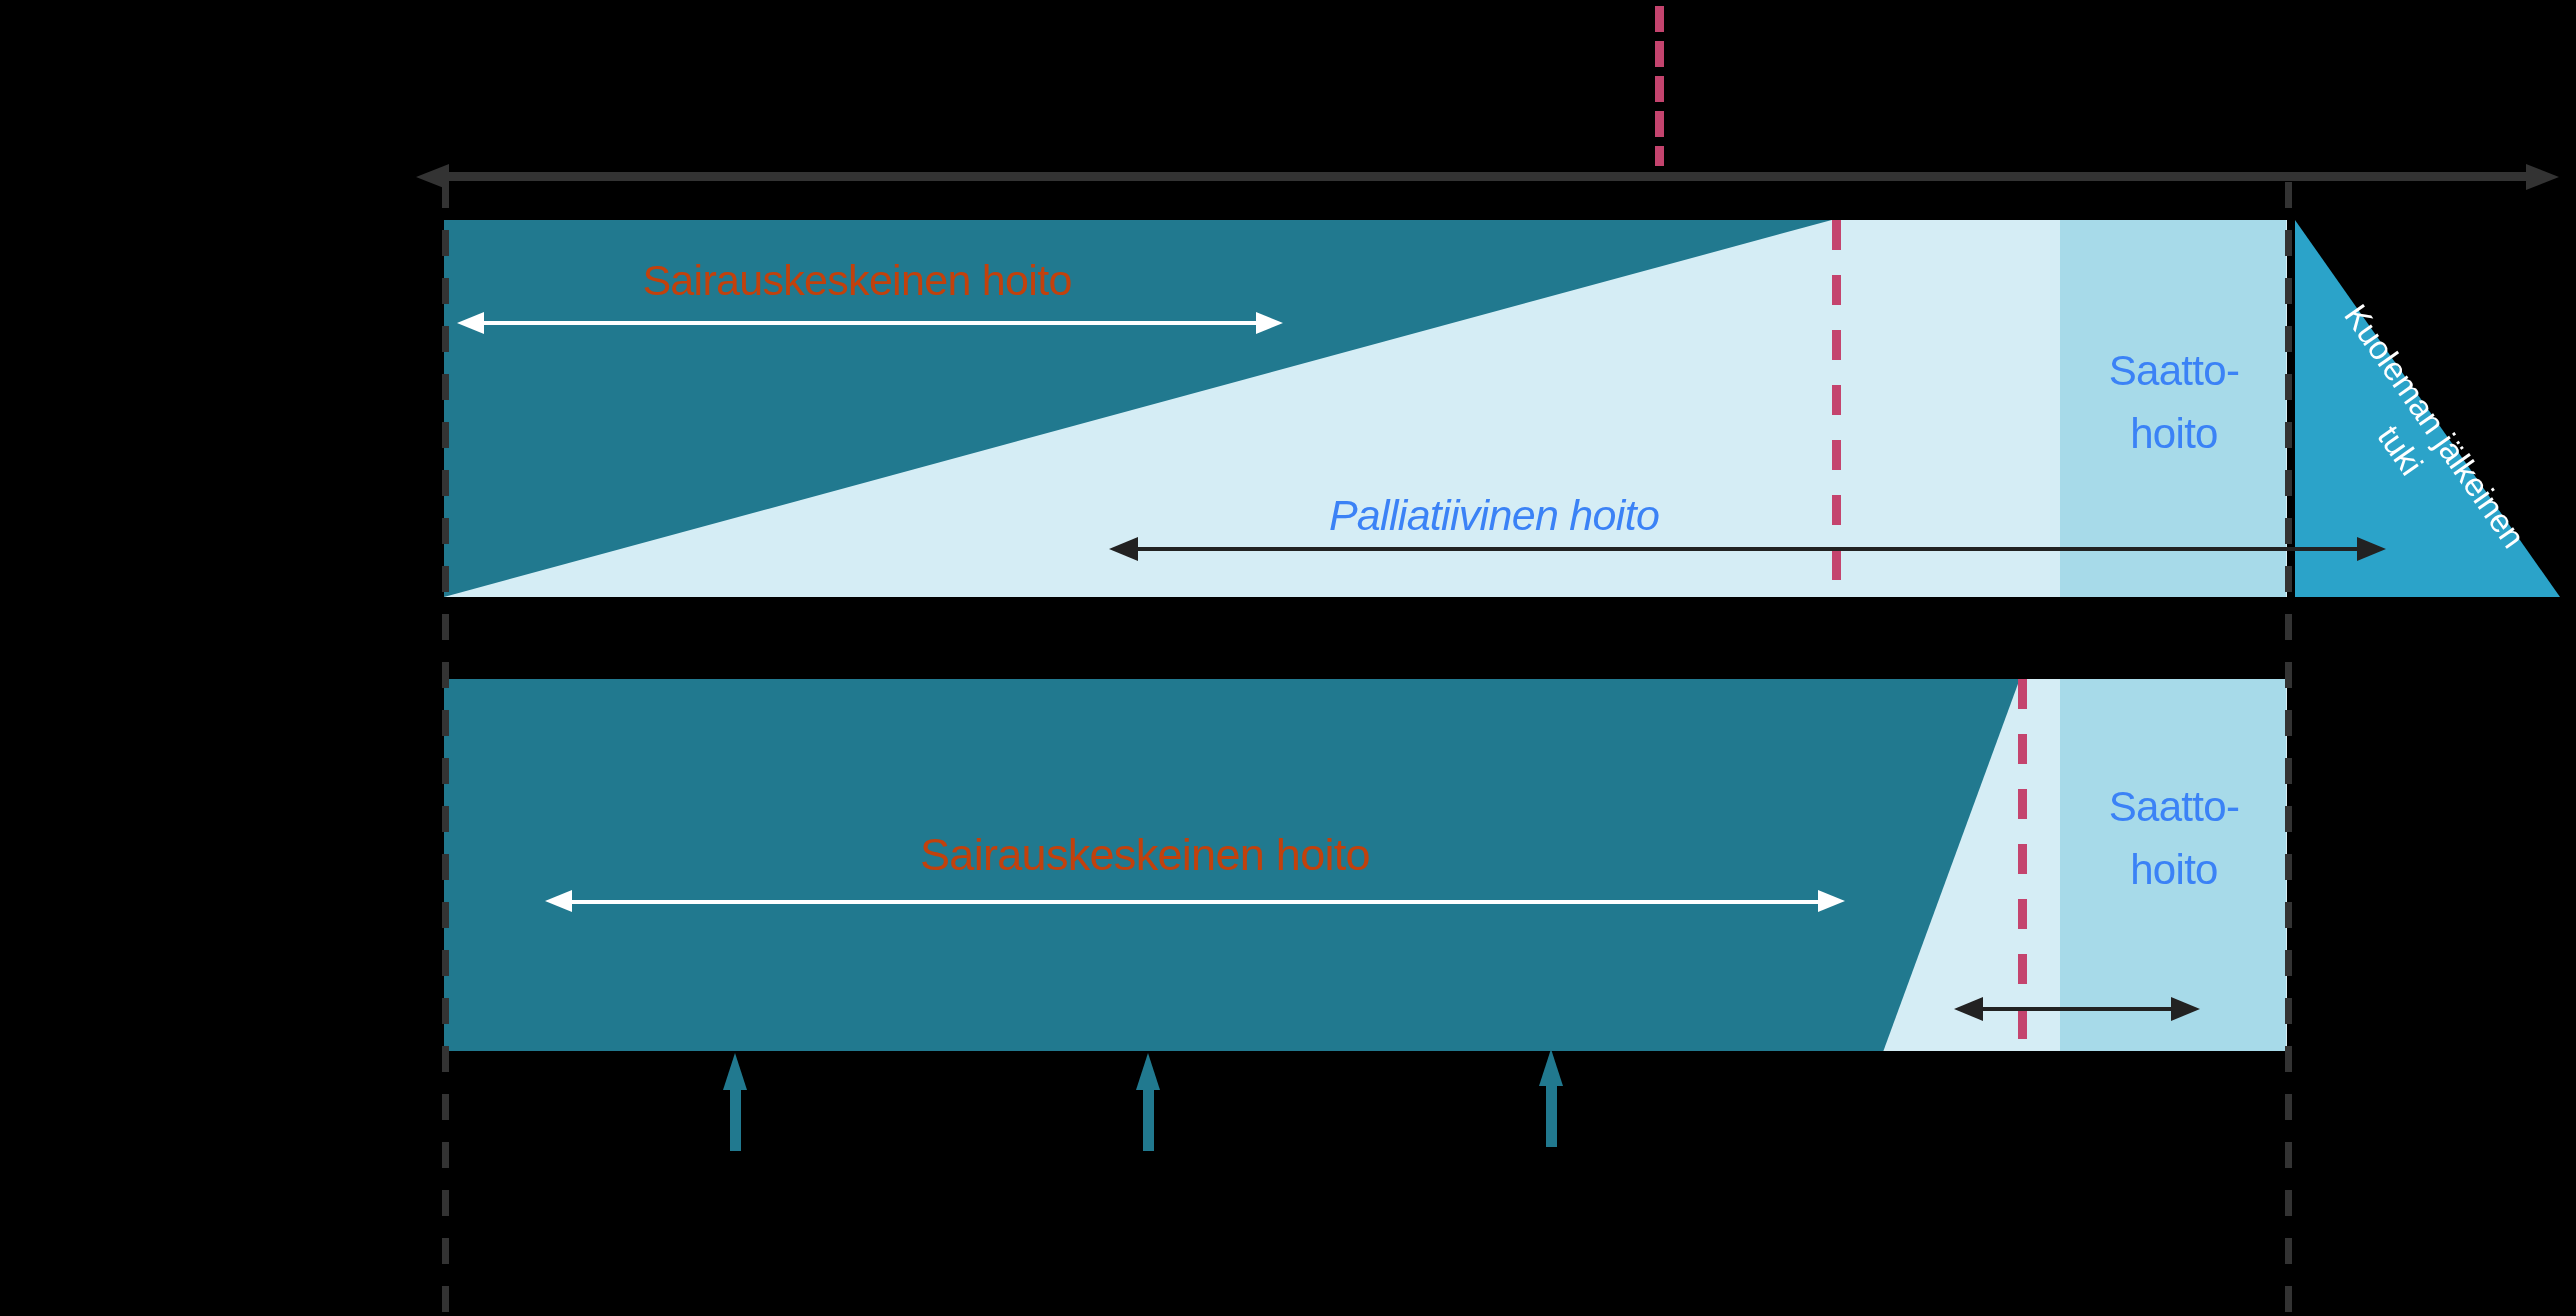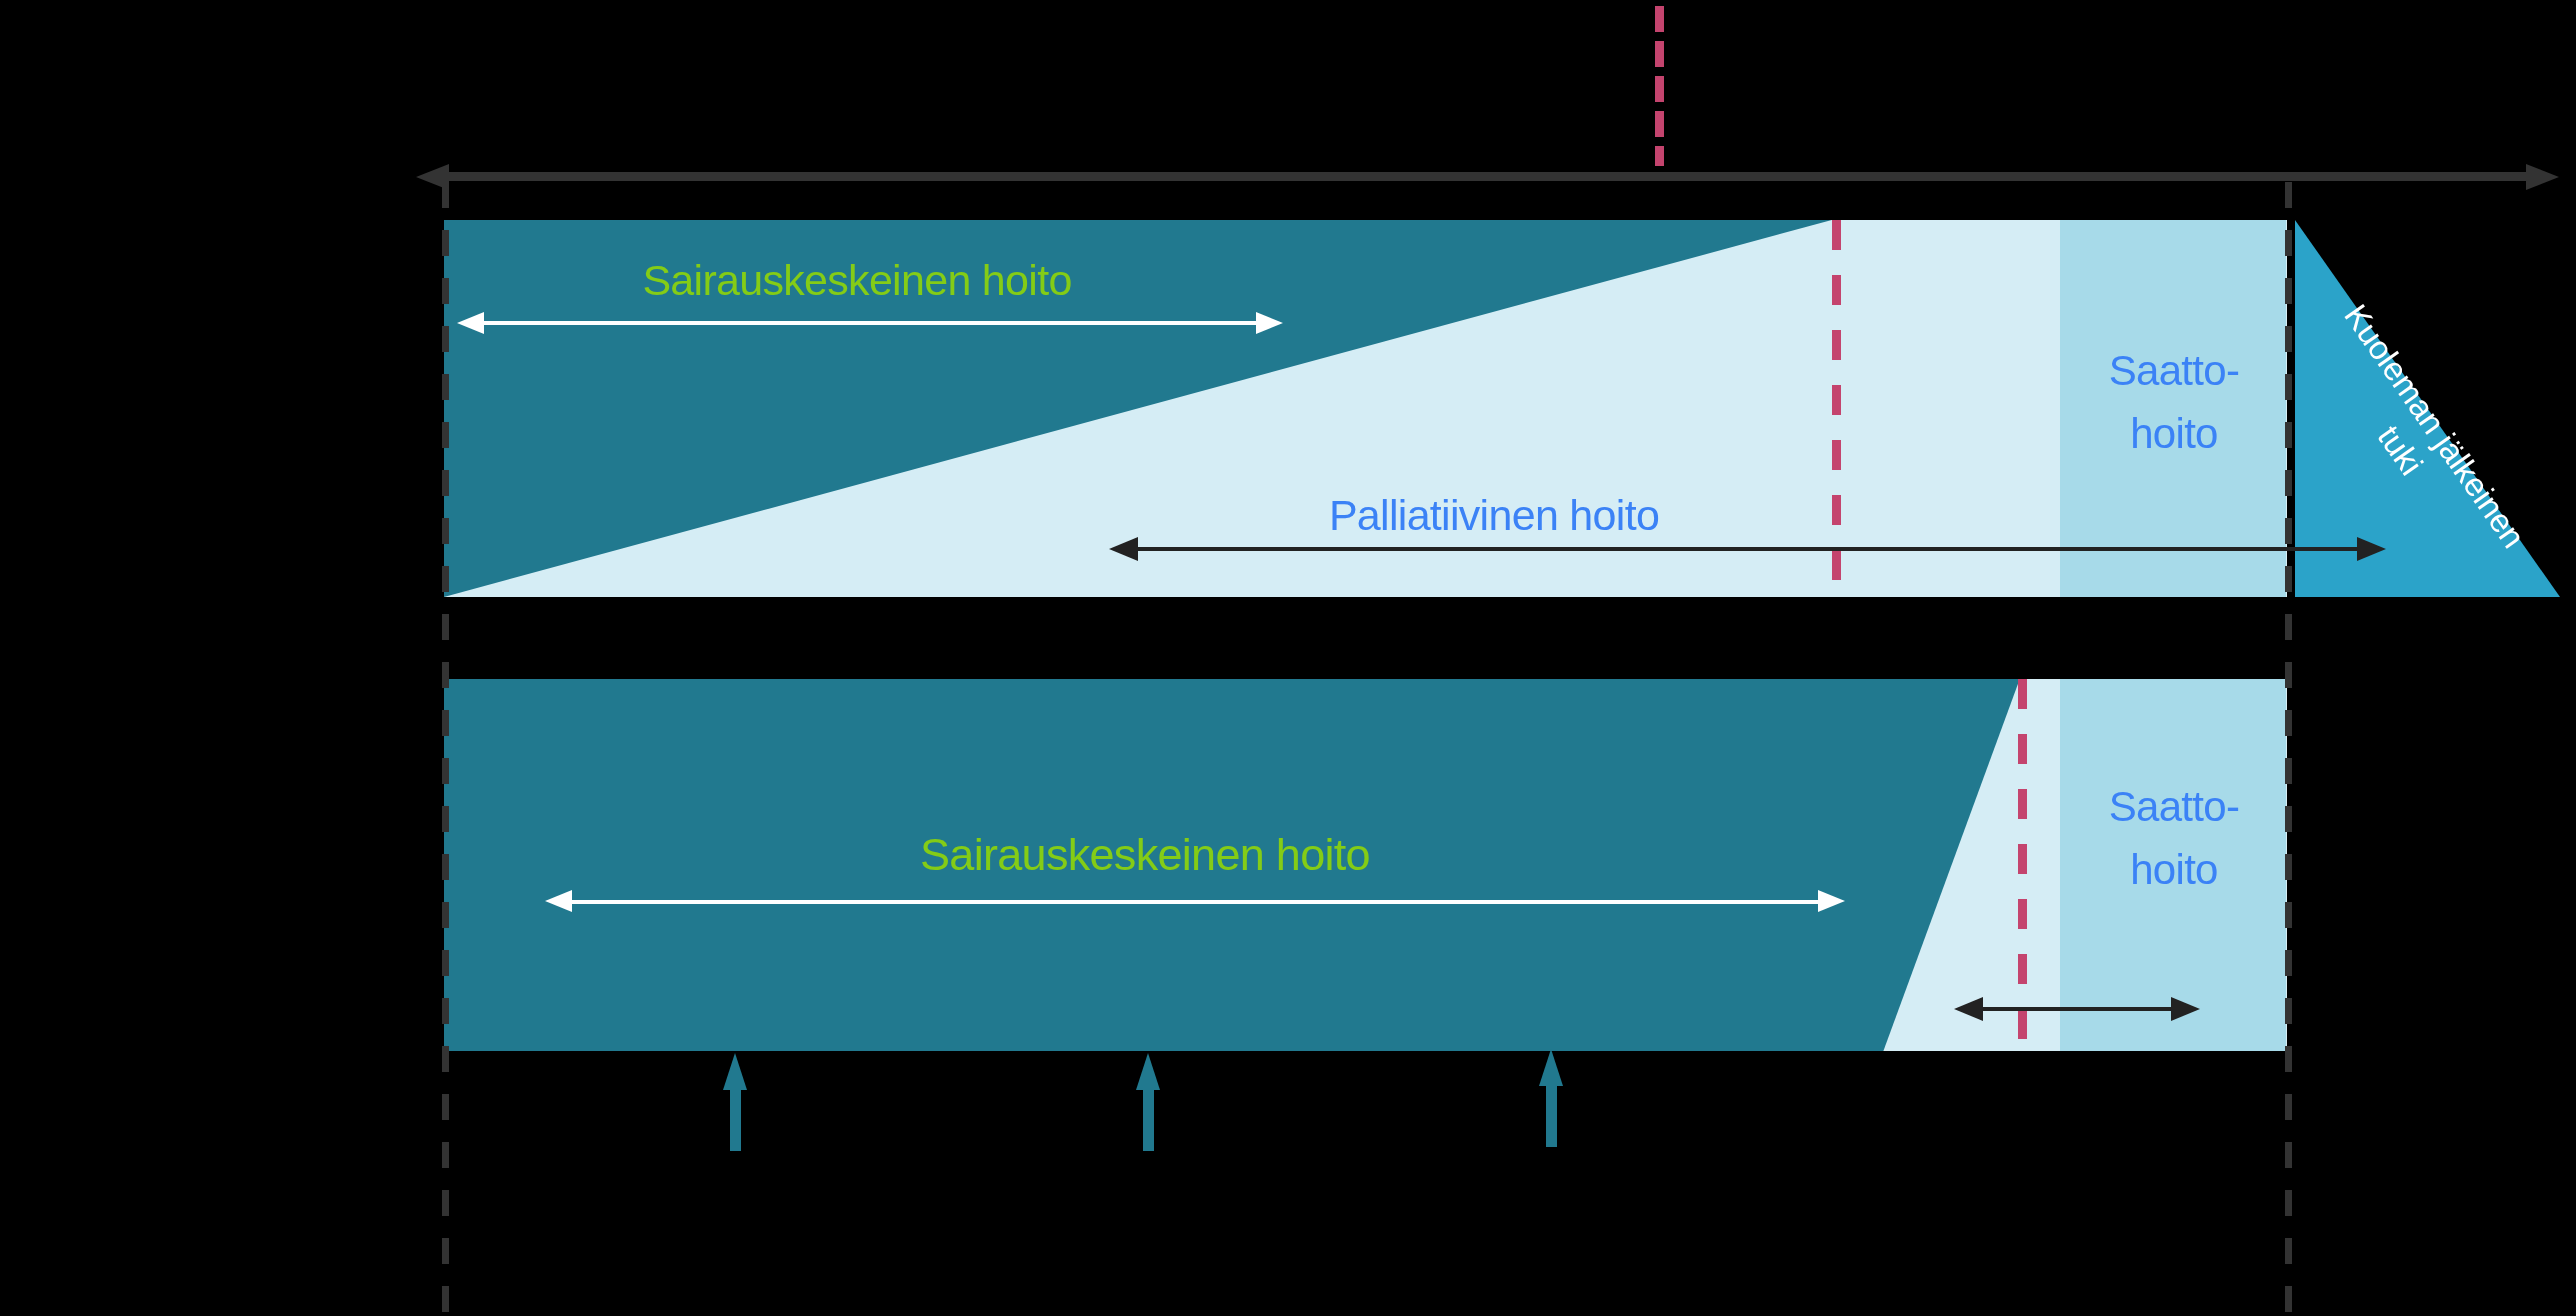--- a/index.html
+++ b/index.html
@@ -37,24 +37,24 @@
   .teal-bottom{position:absolute;inset:0;background:#21798F;
     clip-path:polygon(0 0,85.5% 0,78.1% 100%,0 100%);}
   .hospice-region{position:absolute;left:1616px;top:0;width:226px;height:100%;background:#A7DAE9;}
 
   
   .bereave-tri{position:absolute;left:2295px;top:220px;width:265px;height:377px;background:#2BA3C9;
     clip-path:polygon(0 0,0 100%,100% 100%);z-index:3;}
 
   
   .lbl{position:absolute;text-align:center;letter-spacing:-0.7px;z-index:7;}
-  .lbl.white{color:#84cc16;}
+  .lbl.white{color:#c2410c;}
   .lbl.dark{color:#3b82f6;}
   .lbl.disease-top{left:497px;top:254px;width:720px;font-size:43px;line-height:52px;}
-  .lbl.palliative{left:1242px;top:489px;width:504px;font-size:43px;line-height:52px;}
+  .lbl.palliative{left:1242px;top:489px;width:504px;font-size:43px;line-height:52px;font-style:italic;}
   .lbl.saatto-top{left:2061px;top:339px;width:226px;font-size:42px;line-height:63px;}
   .lbl.disease-bottom{left:785px;top:828px;width:720px;font-size:45px;line-height:53px;}
   .lbl.saatto-bottom{left:2061px;top:775px;width:226px;font-size:42px;line-height:63px;}
   .lbl.bereave{left:2215px;top:396px;width:403px;height:86px;font-size:33px;line-height:42px;
     color:#fff;transform:rotate(55deg);transform-origin:50% 50%;letter-spacing:0;}
 
   
   .aline{position:absolute;height:4.3px;z-index:6;}
   .ahead{position:absolute;width:0;height:0;z-index:6;}
   .white-bg{background:#fff;}

